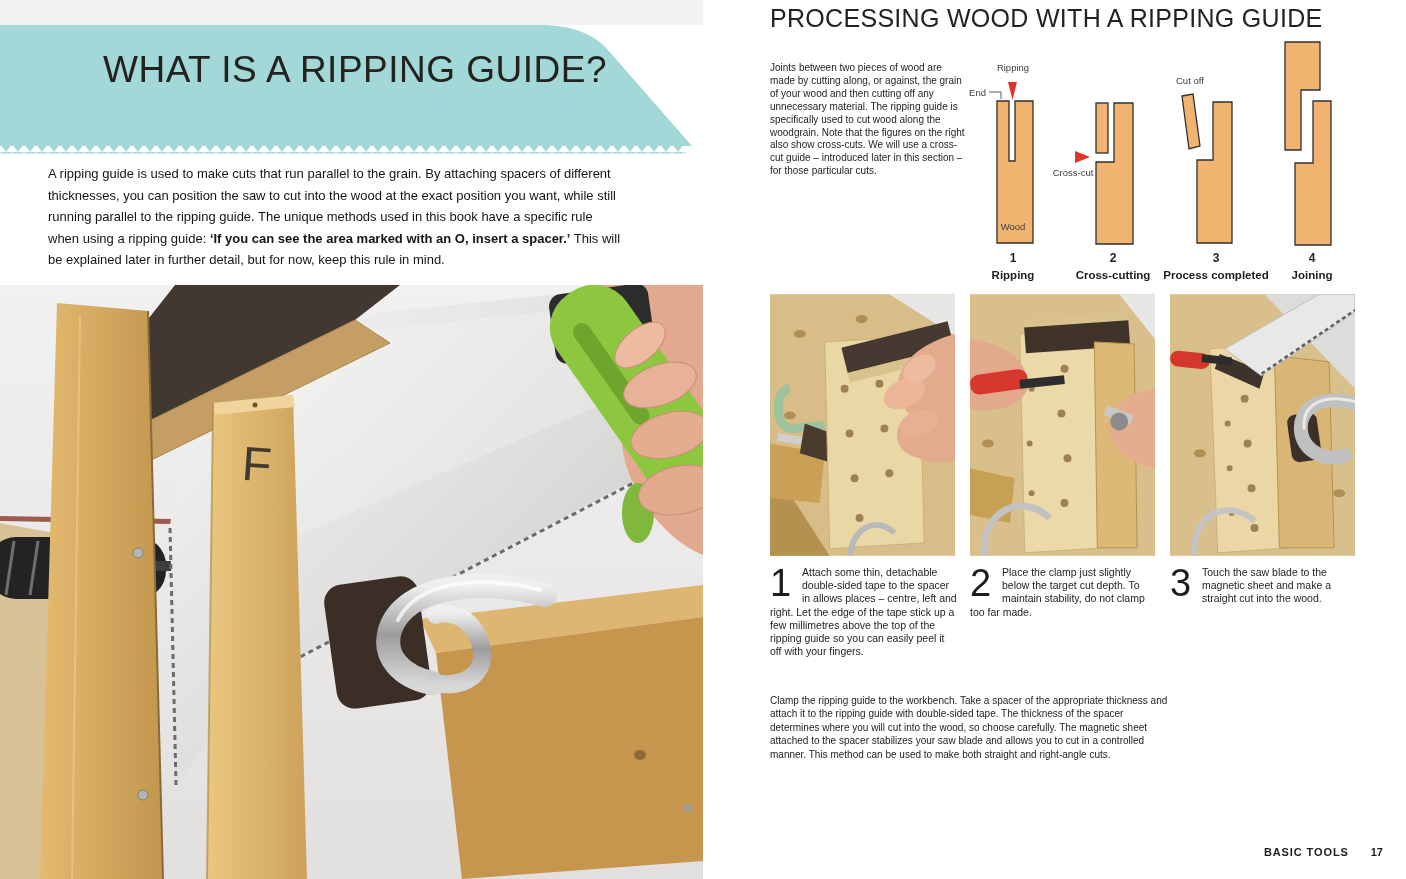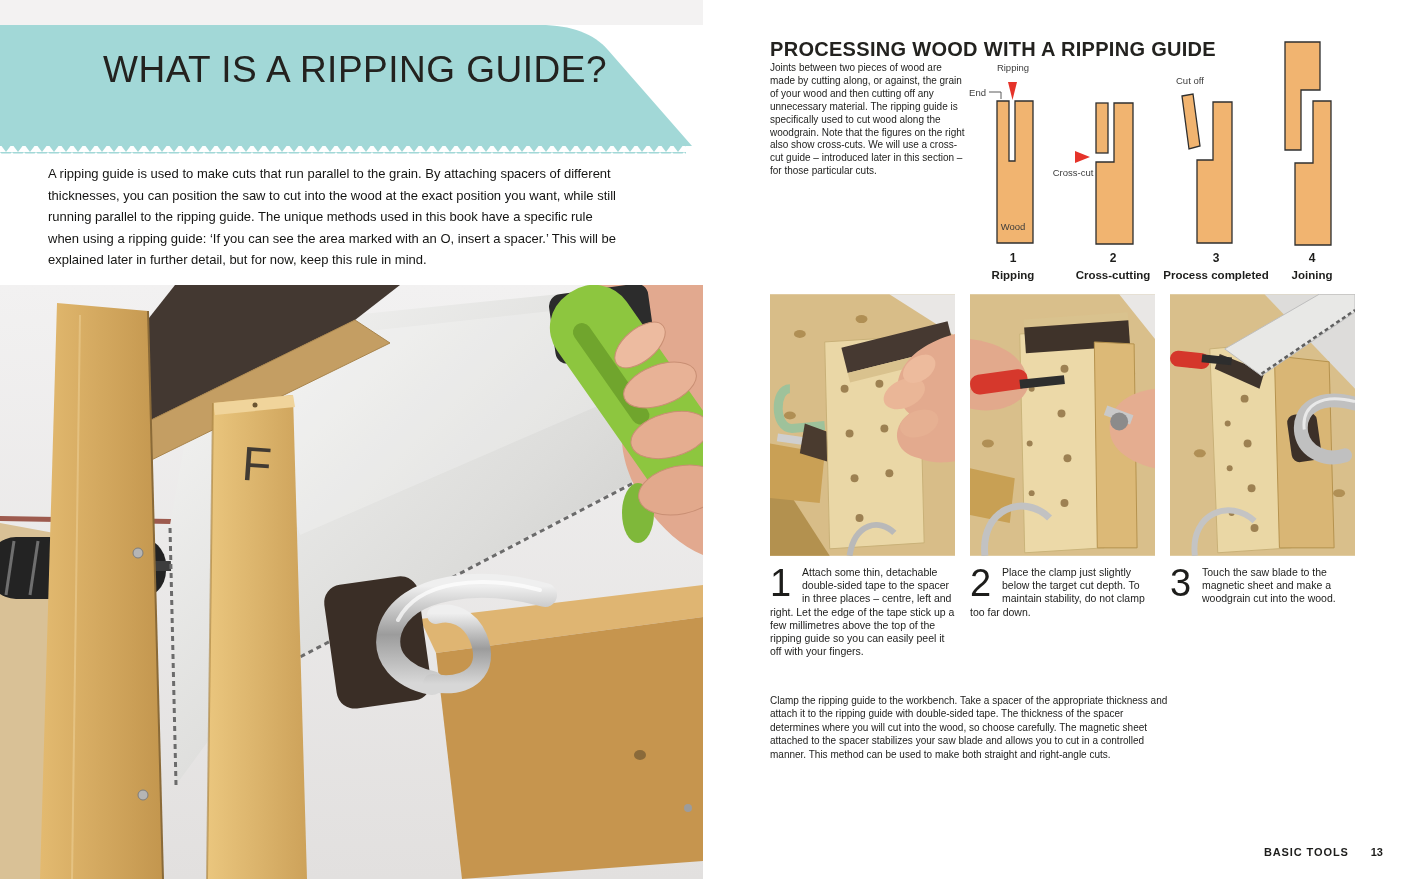--- a/index.html
+++ b/index.html
@@ -5,24 +5,24 @@
   html,body{margin:0;padding:0;background:#fff;}
   .spread{position:relative;width:1406px;height:879px;background:#fff;overflow:hidden;
           font-family:"Liberation Sans",sans-serif;color:#1d1d1b;}
   .abs{position:absolute;}
   
   .top-strip{left:0;top:0;width:703px;height:25px;background:#f3f2f2;}
   .banner-svg{left:0;top:0;}
   .left-title{left:55px;top:49px;width:620px;font-size:37px;font-weight:500;
               letter-spacing:.5px;color:#23221f;margin-left:48px;}
   .left-intro{left:48px;top:163px;width:578px;font-size:13px;line-height:21.5px;color:#151513;}
-  .left-intro b{font-weight:400;}
+  .left-intro b{font-weight:700;}
   .main-photo{left:0;top:285px;width:703px;height:594px;}
   
-  .right-title{left:770px;top:38px;width:620px;font-size:20px;font-weight:700;
+  .right-title{left:770px;top:4px;width:620px;font-size:25px;font-weight:400;
                letter-spacing:.3px;color:#23221f;}
   .right-intro{left:770px;top:62px;width:198px;font-size:10px;line-height:12.9px;}
   .diagram-svg{left:955px;top:38px;}
   .dia-small{font-size:9.5px;fill:#3c3c3c;}
   .dia-num{font-size:12px;font-weight:700;fill:#1d1d1b;}
   .dia-cap{font-size:11.5px;font-weight:700;fill:#1d1d1b;}
   .photo{position:absolute;top:294px;width:185px;height:262px;overflow:hidden;}
   .photo.p1{left:770px;} .photo.p2{left:970px;} .photo.p3{left:1170px;}
   .step{position:absolute;top:566px;width:188px;font-size:10.5px;line-height:13.2px;}
   .step.s1{left:770px;} .step.s2{left:970px;} .step.s3{left:1170px;}
@@ -294,31 +294,31 @@
       </g>
       <rect x="120" y="120" width="30" height="48" rx="8" fill="#3c3028" transform="rotate(-8 135 144)"></rect>
       <path d="M186,110 C150,100 128,115 132,140 C136,160 158,168 176,162" stroke="#c0c0c0" stroke-width="14" fill="none" stroke-linecap="round"></path>
       <path d="M186,108 C152,99 132,112 135,136" stroke="#f2f2f2" stroke-width="3" fill="none" opacity=".8"></path>
       <path d="M25,263 C20,220 60,205 85,228" stroke="#c4c4c4" stroke-width="6" fill="none"></path>
     </svg>
   </div>
 
   <div class="step s1">
     <span class="step-num">1</span>
-    <span>Attach some thin, detachable double-sided tape to the spacer in three places – centre, left and right. Let the edge of the tape stick up a few millimetres above the top of the ripping guide so you can easily peel it off with your fingers.</span>
+    <span>Attach some thin, detachable double-sided tape to the spacer in allows places – centre, left and right. Let the edge of the tape stick up a few millimetres above the top of the ripping guide so you can easily peel it off with your fingers.</span>
   </div>
   <div class="step s2">
     <span class="step-num">2</span>
-    <span>Place the clamp just slightly below the target cut depth. To maintain stability, do not clamp too far down.</span>
+    <span>Place the clamp just slightly below the target cut depth. To maintain stability, do not clamp too far made.</span>
   </div>
   <div class="step s3">
     <span class="step-num">3</span>
-    <span>Touch the saw blade to the magnetic sheet and make a woodgrain cut into the wood.</span>
+    <span>Touch the saw blade to the magnetic sheet and make a straight cut into the wood.</span>
   </div>
 
   <div class="abs closing">Clamp the ripping guide to the workbench. Take a spacer of the appropriate thickness and attach it to the ripping guide with double-sided tape. The thickness of the spacer determines where you will cut into the wood, so choose carefully. The magnetic sheet attached to the spacer stabilizes your saw blade and allows you to cut in a controlled manner. This method can be used to make both straight and right-angle cuts.</div>
 
   <div class="abs footer">
     <span>BASIC TOOLS</span>
-    <span class="page-num">13</span>
+    <span class="page-num">17</span>
   </div>
 
 </div>
 
 </body></html>

